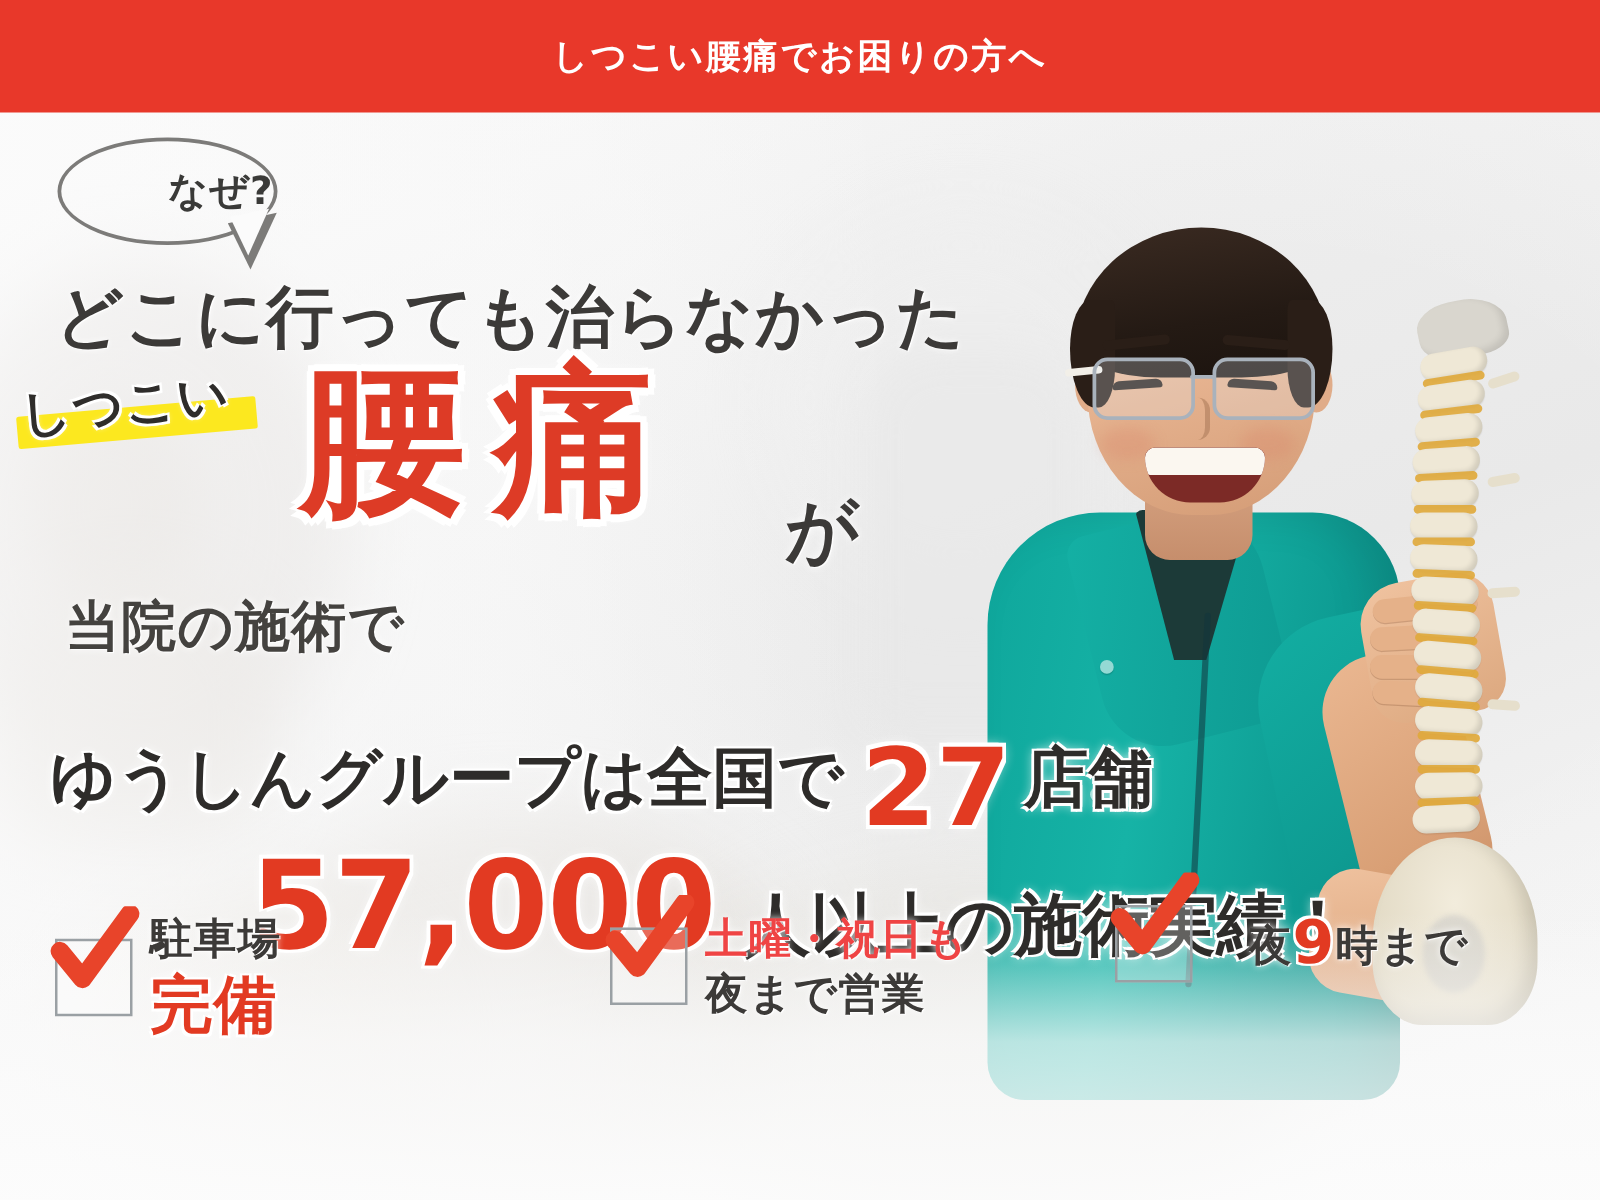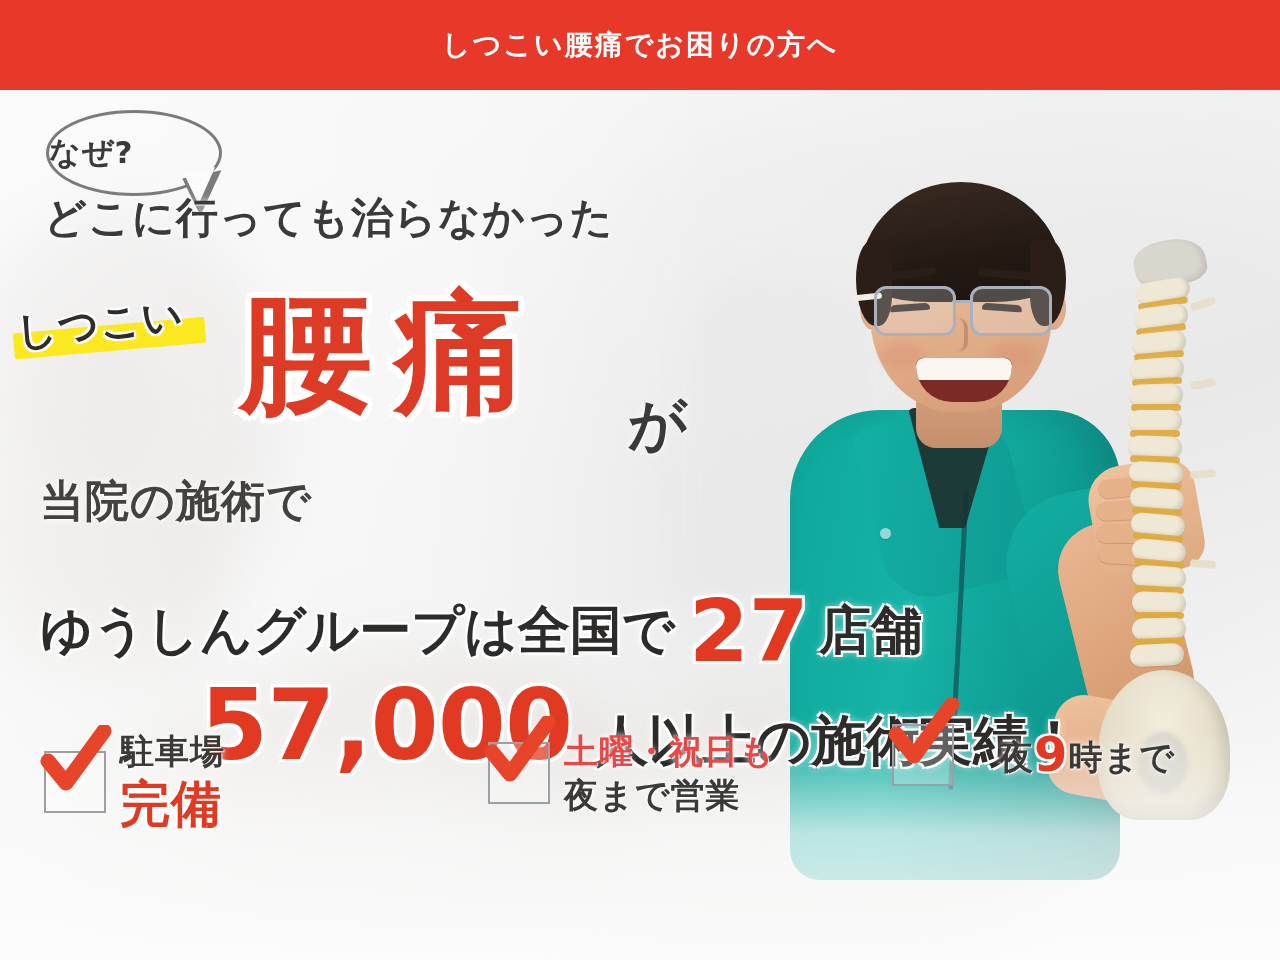--- a/index.html
+++ b/index.html
@@ -191,38 +191,38 @@
     background:linear-gradient(90deg,rgba(252,252,252,.72) 0%,rgba(252,252,252,.45) 58%,rgba(252,252,252,0) 100%);
     z-index:11;
   }
 
   
   .copy{position:absolute;left:0;top:90px;width:1280px;height:870px;z-index:25;}
 
   .bubble{
     position:absolute;left:46px;top:20px;width:170px;height:80px;
     border:3px solid #7C7B79;border-radius:50%;
-    display:flex;align-items:center;justify-content:flex-start;background:transparent;
+    display:flex;align-items:center;justify-content:flex-end;background:transparent;
   }
   .bubble-text{font-size:31px;font-weight:bold;color:#3A3A38;letter-spacing:1px;}
   .bubble-tail{
     position:absolute;left:186px;top:84px;width:0;height:0;
     border-left:10px solid transparent;border-right:30px solid transparent;
     border-top:40px solid #7C7B79;
     transform:rotate(-12deg);
   }
   .bubble-tail-in{
     position:absolute;left:187px;top:80px;width:0;height:0;
     border-left:8px solid transparent;border-right:24px solid transparent;
     border-top:33px solid #fbfbfb;
     transform:rotate(-12deg);
   }
 
   .line-doko{
-    position:absolute;left:44px;top:100px;font-size:42px;font-weight:bold;
+    position:absolute;left:44px;top:128px;font-size:54px;font-weight:bold;
     color:#3C3A38;letter-spacing:1px;white-space:nowrap;
     text-shadow:0 0 6px rgba(255,255,255,.9),1px 1px 0 rgba(255,255,255,.85);
   }
 
   .marker-wrap{position:absolute;left:16px;top:206px;transform:rotate(-6deg);}
   .marker-hl{
     position:absolute;left:-4px;top:30px;width:192px;height:26px;background:#FCE81F;
     border-radius:2px;z-index:0;transform:rotate(1deg);
   }
   .marker-text{
@@ -236,34 +236,34 @@
     text-shadow:-5px -5px 0 #fff,5px -5px 0 #fff,-5px 5px 0 #fff,5px 5px 0 #fff,
                 0 -6px 0 #fff,0 6px 0 #fff,-6px 0 0 #fff,6px 0 0 #fff,
                 0 0 14px rgba(255,255,255,.95);
   }
   .ga{
     position:absolute;left:628px;top:296px;font-size:58px;font-weight:bold;color:#3C3A38;
     text-shadow:0 0 8px rgba(255,255,255,.95),1px 1px 0 rgba(255,255,255,.9);
   }
 
   .line-touin{
-    position:absolute;left:40px;top:382px;font-size:44px;font-weight:bold;color:#44423F;
+    position:absolute;left:52px;top:382px;font-size:44px;font-weight:bold;color:#44423F;
     letter-spacing:1px;white-space:nowrap;
     text-shadow:0 0 7px rgba(255,255,255,.95),1px 1px 0 rgba(255,255,255,.9);
   }
   .line-kaizen{
     position:absolute;left:322px;top:368px;font-size:60px;font-weight:bold;color:#E23A22;
     letter-spacing:1px;white-space:nowrap;
     text-shadow:-3px -3px 0 #fff,3px -3px 0 #fff,-3px 3px 0 #fff,3px 3px 0 #fff,
                 0 0 10px rgba(255,255,255,.95);
   }
 
   .line-group{
     position:absolute;left:40px;top:498px;font-size:52px;font-weight:bold;color:#2E2C2A;
-    letter-spacing:0px;white-space:nowrap;display:flex;align-items:center;
+    letter-spacing:0px;white-space:nowrap;display:flex;align-items:flex-start;
     text-shadow:-2px -2px 0 #fff,2px -2px 0 #fff,-2px 2px 0 #fff,2px 2px 0 #fff,0 0 9px rgba(255,255,255,.95);
   }
   .num27{
     font-size:86px;font-weight:bold;color:#E23A22;margin:0 10px 0 14px;line-height:1;
     text-shadow:-3px -3px 0 #fff,3px -3px 0 #fff,-3px 3px 0 #fff,3px 3px 0 #fff,0 0 10px rgba(255,255,255,.95);
   }
 
   .line-57k{
     position:absolute;left:200px;top:586px;white-space:nowrap;display:flex;align-items:baseline;
   }

